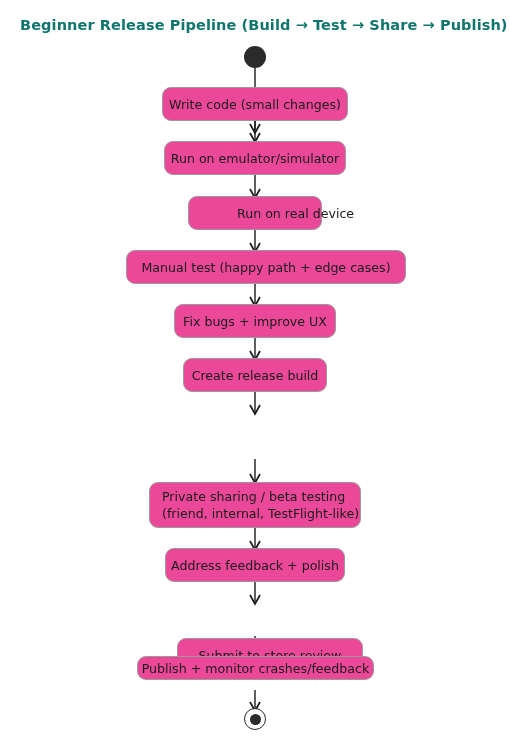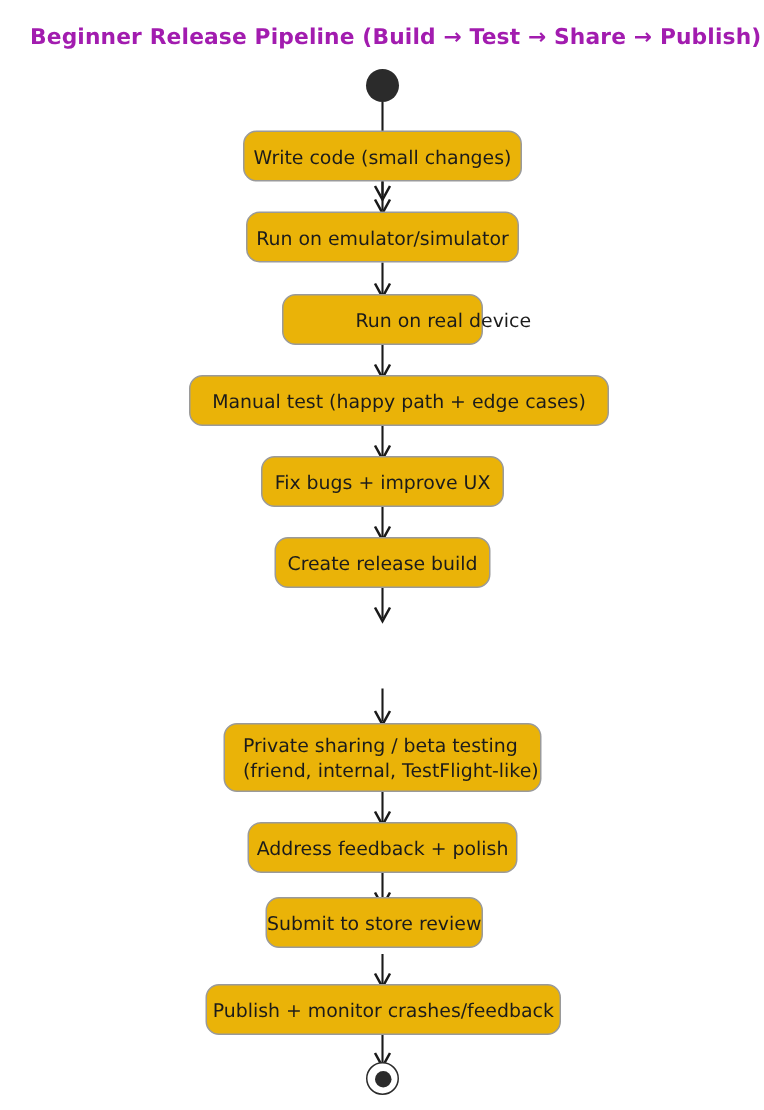--- a/index.html
+++ b/index.html
@@ -17,37 +17,37 @@
     -webkit-font-smoothing: antialiased;
   }
 
   #diagram-title {
     position: absolute;
     left: 20px;
     top: 17px;
     font-size: 14.5px;
     font-weight: bold;
     letter-spacing: 0.1px;
-    color: #a21caf;
+    color: #0f766e;
     white-space: nowrap;
   }
 
   #flow-canvas {
     position: absolute;
     left: 0;
     top: 0;
     width: 509px;
     height: 740px;
   }
 
   
   .node {
     position: absolute;
     box-sizing: border-box;
-    background: #eab308;
+    background: #ec4899;
     border: 1px solid #9a9a9a;
     border-radius: 9px;
     display: flex;
     align-items: center;
     box-shadow: 0 0 0 0 rgba(0,0,0,0);
   }
   .node .node-label {
     display: block;
     width: 100%;
     font-size: 12.6px;
@@ -177,23 +177,23 @@
 
   <div class="node multi" style="left:149px; top:482px; width:212px; height:46px;">
     <span class="node-label">Private sharing / beta testing
 (friend, internal, TestFlight-like)</span>
   </div>
 
   <div class="node single" style="left:165px; top:548px; width:180px; height:34px;">
     <span class="node-label">Address feedback + polish</span>
   </div>
 
-  <div class="node single" style="left:177px; top:598px; width:145px; height:34px;">
+  <div class="node single" style="left:177px; top:638px; width:186px; height:34px;">
     <span class="node-label">Submit to store review</span>
   </div>
 
-  <div class="node single" style="left:137px; top:656px; width:237px; height:34px;">
+  <div class="node single" style="left:137px; top:656px; width:237px; height:24px;">
     <span class="node-label">Publish + monitor crashes/feedback</span>
   </div>
 
   <div class="end-node" style="left:244px; top:708px;"></div>
 
 </div>
 
 </body></html>

